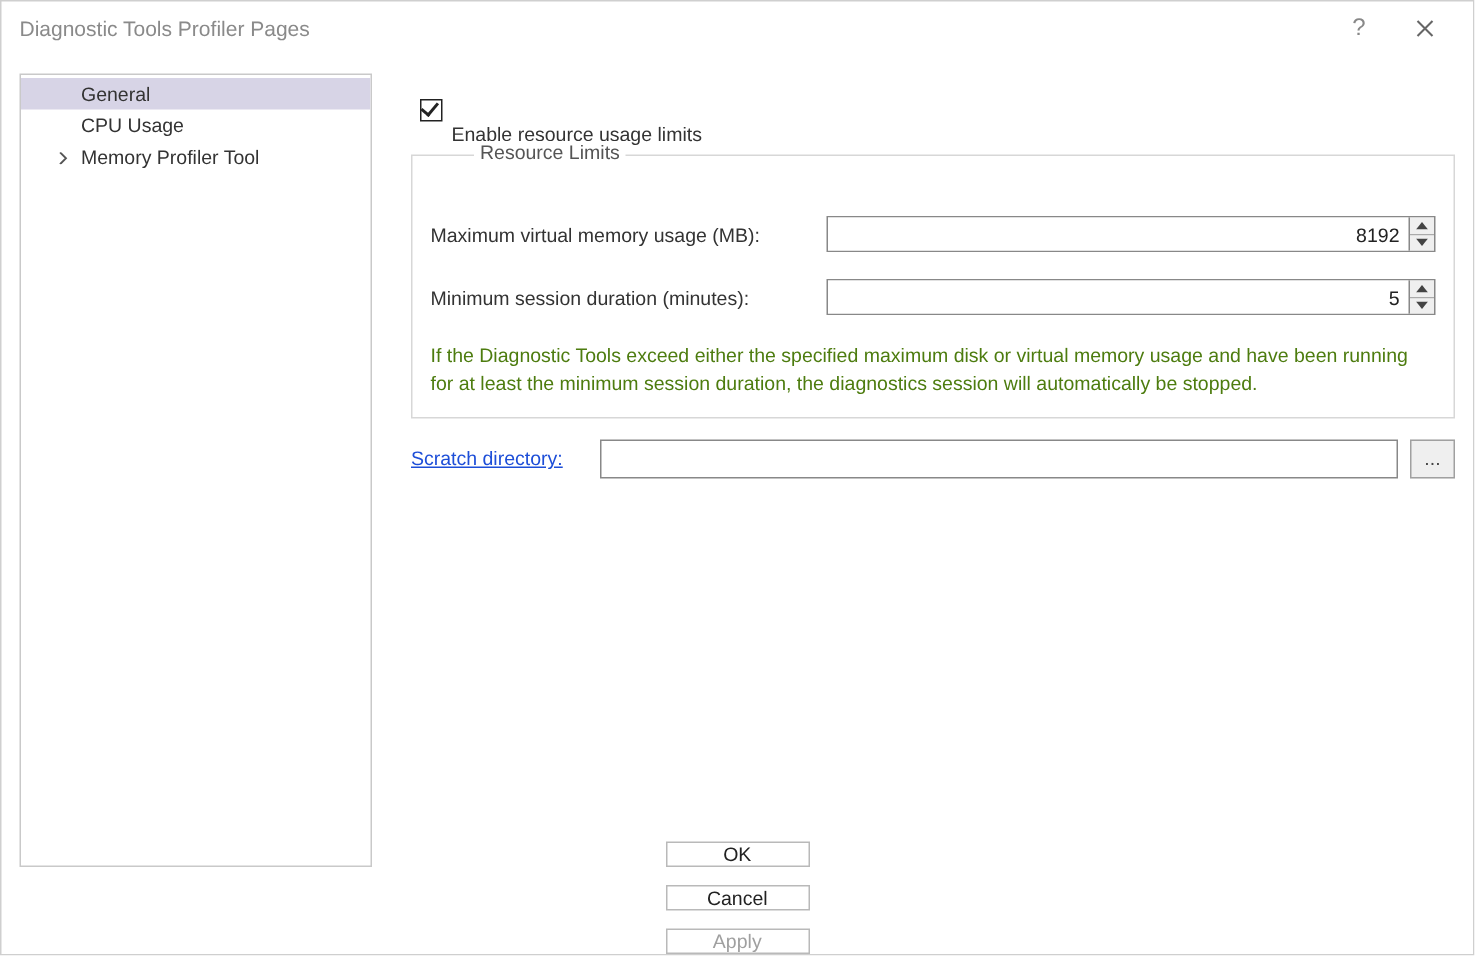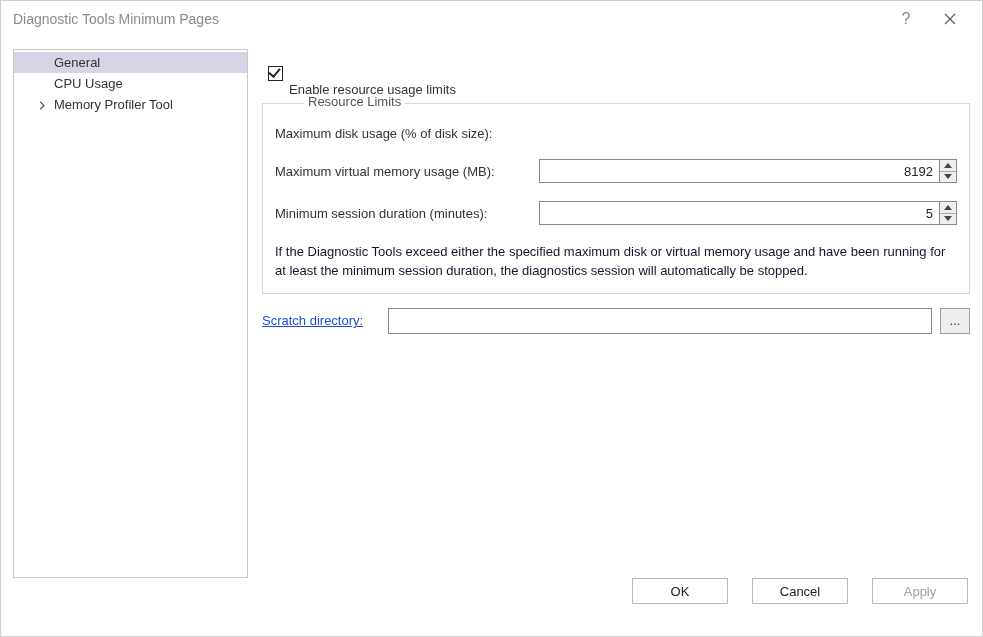--- a/index.html
+++ b/index.html
@@ -12,21 +12,21 @@
     .titlebar {
       height: 36px; display: flex; align-items: center; padding: 0 10px 0 12px;
       color: #8a8a8a; font-size: 14px;
     }
     .titlebar .title { flex: 1; }
     .titlebar .ctl { width: 44px; height: 36px; display: flex; align-items: center; justify-content: center; color: #888; }
     .titlebar .help { font-size: 16px; }
     .titlebar .close svg { width: 12px; height: 12px; }
 
     .content {
-      flex: 1; display: flex; padding: 12px 12px 0 12px; gap: 14px; min-height: 0;
+      flex: 1; display: flex; padding: 12px 12px 0 12px; gap: 26px; min-height: 0;
     }
 
     .nav {
       width: 235px; border: 1px solid #c9c9c9; background: #fff; overflow: auto; padding-top: 2px;
     }
     .nav-item {
       padding: 3px 8px 3px 40px; position: relative; color: #333; cursor: default;
     }
     .nav-item.selected { background: #d7d4e6; }
     .nav-item .arrow {
@@ -60,47 +60,47 @@
     .spin input {
       flex: 1; border: none; outline: none; text-align: right; padding: 0 6px; font: inherit; color: #222;
     }
     .spin .btns { width: 17px; display: flex; flex-direction: column; border-left: 1px solid #888; }
     .spin .btns .sb {
       flex: 1; background: #efefef; display: flex; align-items: center; justify-content: center;
       border-bottom: 1px solid #aaa;
     }
     .spin .btns .sb:last-child { border-bottom: none; }
     .spin .btns .sb svg { width: 8px; height: 5px; }
-    .hint { color: #0f172a; line-height: 1.45; margin-top: 4px; }
+    .hint { color: #4d7c0f; line-height: 1.45; margin-top: 4px; }
 
     .scratch-row { display: flex; align-items: center; gap: 8px; }
     .scratch-row .lbl2 { width: 118px; color: #1d4ed8; text-decoration: underline; }
     .scratch-row input {
       flex: 1; height: 26px; border: 1px solid #888; padding: 0 6px; font: inherit; background: #fff;
     }
     .scratch-row .browse {
       width: 30px; height: 26px; border: 1px solid #a0a0a0; background: #efefef;
       display: flex; align-items: center; justify-content: center;
     }
 
     .footer {
-      height: 58px; display: flex; justify-content: flex-end; gap: 24px; padding: 0 14px;
+      height: 58px; display: flex; align-items: center; justify-content: flex-end; gap: 12px; padding: 0 14px; flex-direction: column;
     }
     .btn {
       min-width: 96px; height: 26px; border: 1px solid #b9b9b9; background: #fff; color: #222;
       display: flex; align-items: center; justify-content: center; font: inherit;
     }
     .btn.disabled { color: #a0a0a0; }
   </style>
 </head>
 <body>
 
 <div class="dialog">
   <div class="titlebar">
-    <div class="title">Diagnostic Tools Minimum Pages</div>
+    <div class="title">Diagnostic Tools Profiler Pages</div>
     <div class="ctl help">?</div>
     <div class="ctl close">
       <svg viewBox="0 0 12 12">
           <path d="M1 1 L11 11 M11 1 L1 11" stroke="#666" stroke-width="1.4"></path>
         </svg>
     </div>
   </div>
 
   <div class="content">
 
@@ -125,21 +125,20 @@
 
       <div class="cb-row">
         <div class="cb checked"></div>
         <div class="cb-label">Enable resource usage limits</div>
       </div>
 
       <div class="fieldset">
         <div class="legend">Resource Limits</div>
 
         <div class="form-row">
-          <div class="lbl">Maximum disk usage (% of disk size):</div>
         </div>
 
         <div class="form-row">
           <div class="lbl">Maximum virtual memory usage (MB):</div>
           <div class="spin">
             <input value="8192" style="">
             <div class="btns">
               <div class="sb">
                   <svg viewBox="0 0 8 5">
                     <path d="M0 5 L4 0 L8 5 Z" fill="#444"></path>

